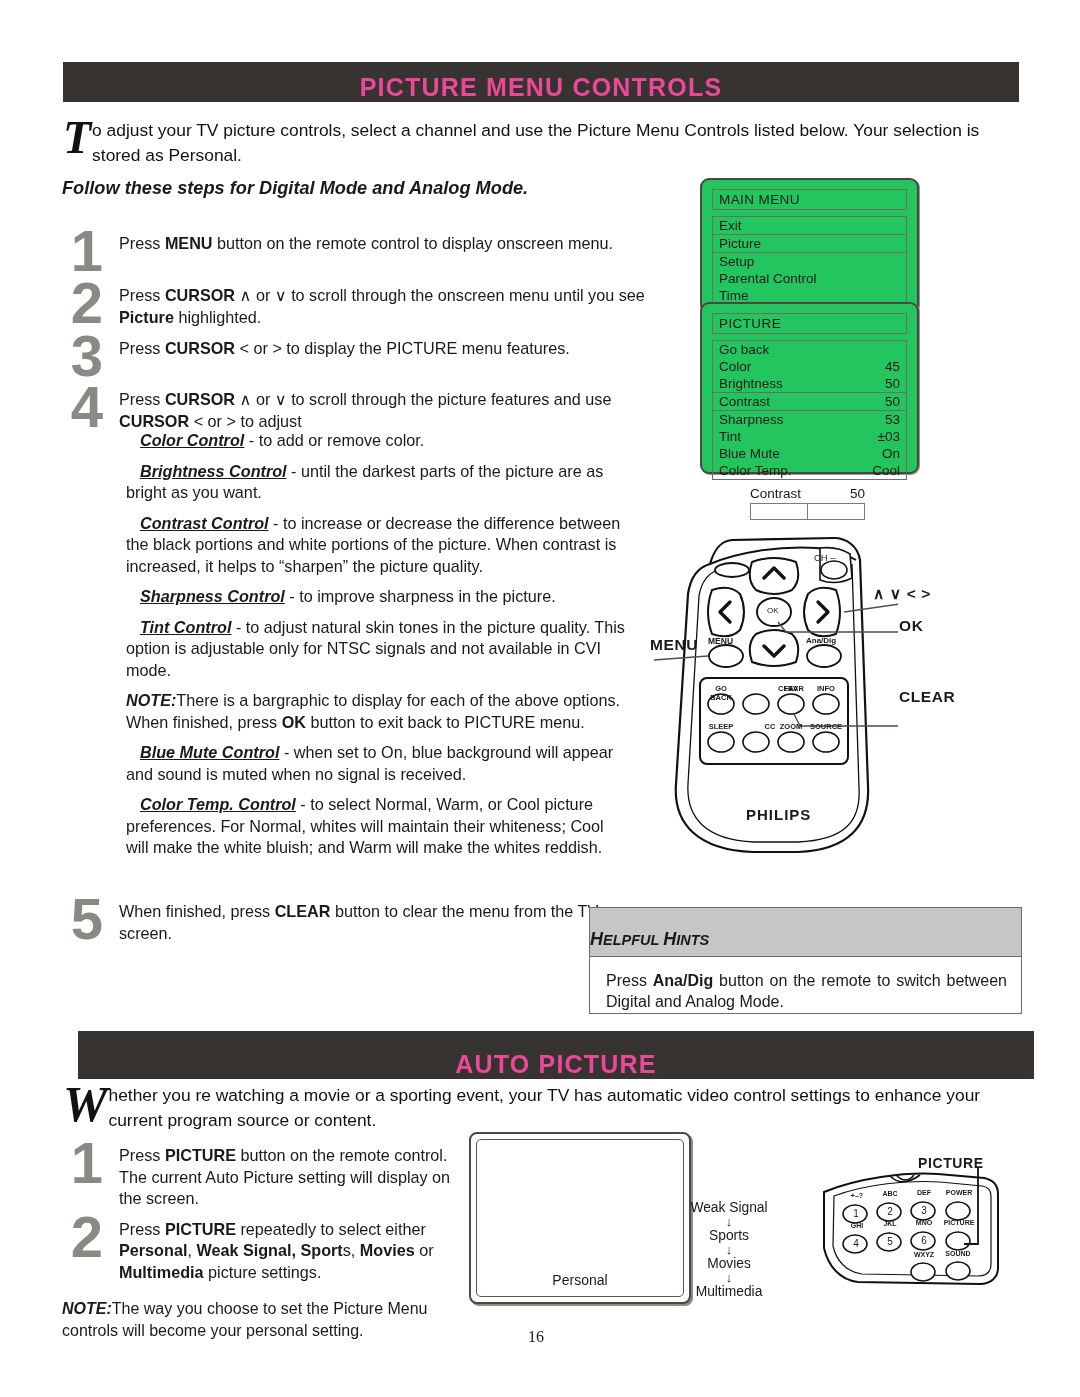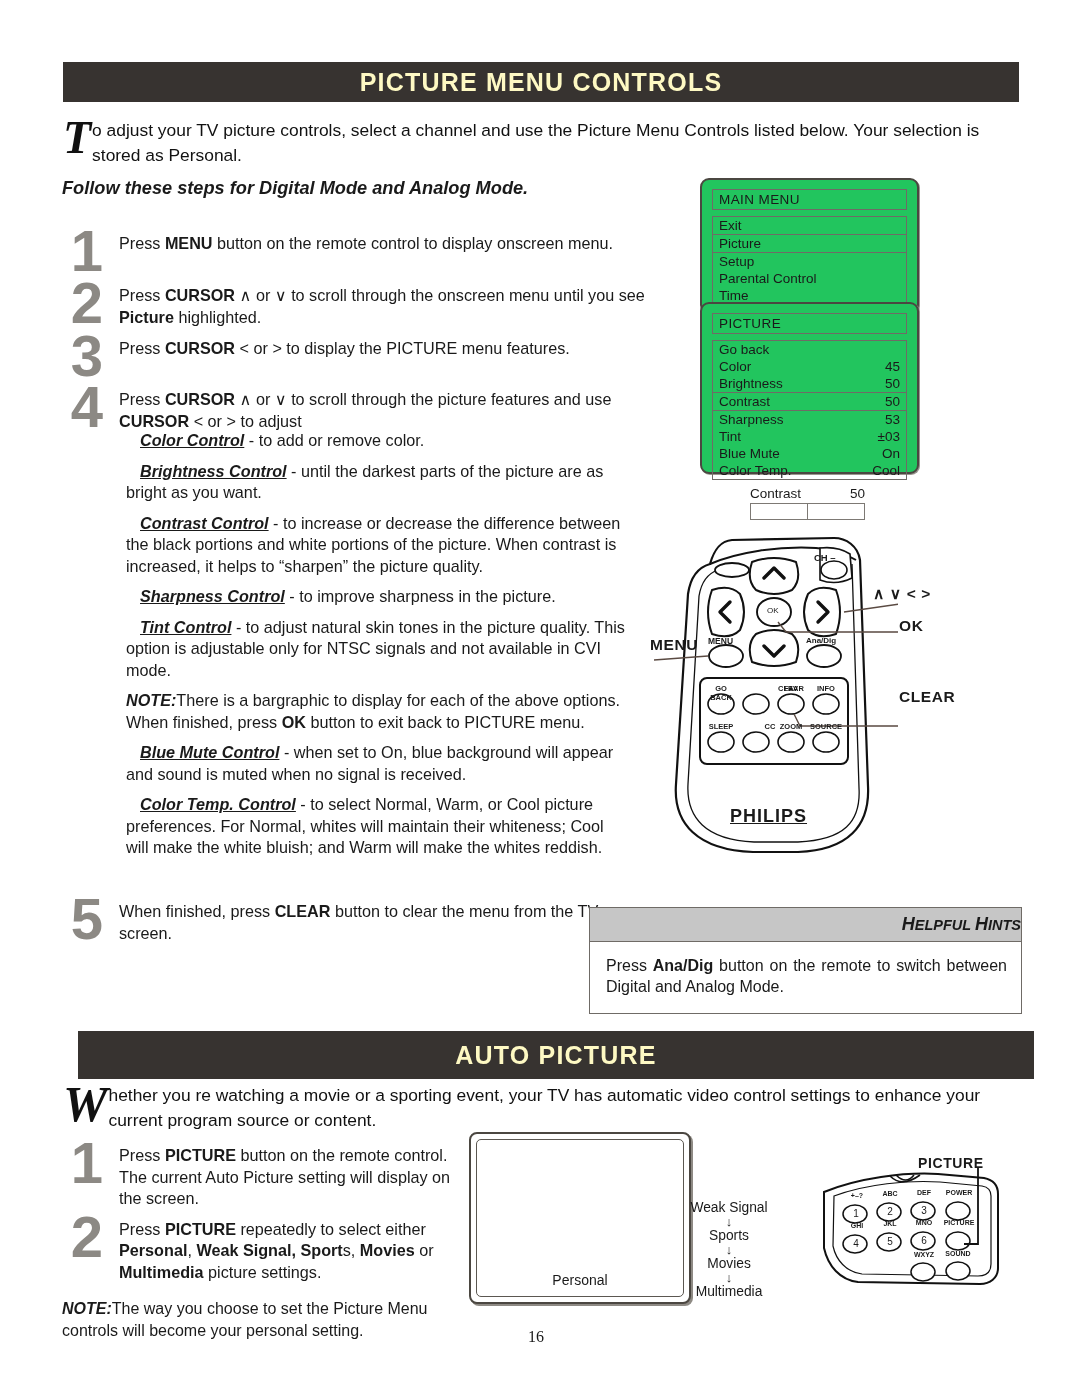--- a/index.html
+++ b/index.html
@@ -5,22 +5,22 @@
   html,body{margin:0;padding:0;}
   body{
     width:1080px;height:1397px;background:#ffffff;
     font-family:"Liberation Sans", sans-serif;
     color:#1a1a1a; position:relative; overflow:hidden;
   }
   .page{position:absolute;left:0;top:0;width:1080px;height:1397px;}
 
   
   .band{
-    position:absolute;background:#373330;color:#fef9c3;
-    display:flex;align-items:center;justify-content:center;
+    position:absolute;background:#373330;color:#ec4899;
+    display:flex;align-items:flex-end;justify-content:center;
     font-weight:bold;letter-spacing:1.2px;
   }
   .band span{display:block;}
 
   
   .intro{position:absolute;font-size:17.4px;line-height:25px;color:#111;}
   .intro .cap{
     float:left;font-size:46px;line-height:36px;font-style:italic;
     font-weight:bold;margin:2px 1px 0 0;font-family:"Liberation Serif",serif;
   }
@@ -65,22 +65,22 @@
   
   .bargraph{position:absolute;}
   .bg-lab{display:flex;justify-content:space-between;font-size:13.5px;}
   .bg-bar{display:flex;border:1px solid #7d7974;height:15px;margin-top:2px;}
   .bg-bar .seg{border-right:1px solid #7d7974;}
   .bg-bar .seg:last-child{border-right:none;}
 
   
   .hints{position:absolute;border:1px solid #6f6b66;background:#fff;}
   .hints-h{
-    background:#c6c6c6;border-bottom:1px solid #6f6b66;text-align:right;
-    font-style:italic;font-weight:bold;padding:6px 0 6px;font-size:18px;
+    background:#c6c6c6;border-bottom:1px solid #6f6b66;text-align:left;
+    font-style:italic;font-weight:bold;padding:21px 0 6px;font-size:18px;
   }
   .hints-h .sm{font-size:14.5px;}
   .hints-b{padding:13px 14px 14px 16px;font-size:16px;line-height:21px;text-align:justify;}
 
   
   .tv{position:absolute;border:2px solid #4b4741;border-radius:8px;background:#fff;
       box-shadow:2px 2px 0 #8e8a84;}
   .tv-in{position:absolute;inset:5px;border:1.5px solid #5b5751;border-radius:5px;}
   .tv-lab{position:absolute;left:0;right:0;bottom:14px;text-align:center;font-size:14px;}
 
@@ -282,36 +282,36 @@
       <ellipse cx="108" cy="208" rx="13" ry="10" fill="#fff" stroke="#111" stroke-width="1.6"></ellipse>
       <ellipse cx="143" cy="208" rx="13" ry="10" fill="#fff" stroke="#111" stroke-width="1.6"></ellipse>
       <ellipse cx="178" cy="208" rx="13" ry="10" fill="#fff" stroke="#111" stroke-width="1.6"></ellipse>
 
       <polyline points="196,78 252,70" fill="none" stroke="#5a4a42" stroke-width="1.4"></polyline>
       <polyline points="130,88 138,98 252,98" fill="none" stroke="#5a4a42" stroke-width="1.4"></polyline>
       <polyline points="60,122 6,126" fill="none" stroke="#5a4a42" stroke-width="1.4"></polyline>
       <polyline points="146,180 152,192 252,192" fill="none" stroke="#5a4a42" stroke-width="1.4"></polyline>
     </svg>
 
-    <div style="position:absolute;left:166px;top:18px;font-size:9.5px;font-weight:bold;">CH –</div>
+    <div style="position:absolute;left:166px;top:18px;font-size:9.5px;font-weight:normal;">CH –</div>
     <div style="position:absolute;left:119px;top:72px;font-size:8px;">OK</div>
     <div style="position:absolute;left:60px;top:102px;font-size:8.5px;font-weight:bold;">MENU</div>
     <div style="position:absolute;left:158px;top:102px;font-size:8px;font-weight:bold;">Ana/Dig</div>
 
     <div style="position:absolute;left:57px;top:150px;font-size:7.5px;font-weight:bold;width:32px;text-align:center;">GO BACK</div>
     <div style="position:absolute;left:94px;top:150px;font-size:7.5px;font-weight:bold;width:28px;text-align:right;margin-left:28px;">FAV</div>
     <div style="position:absolute;left:128px;top:150px;font-size:7.5px;font-weight:bold;width:30px;text-align:center;">CLEAR</div>
     <div style="position:absolute;left:164px;top:150px;font-size:7.5px;font-weight:bold;width:28px;text-align:center;">INFO</div>
 
     <div style="position:absolute;left:57px;top:188px;font-size:7.5px;font-weight:bold;width:32px;text-align:center;">SLEEP</div>
     <div style="position:absolute;left:108px;top:188px;font-size:7.5px;font-weight:bold;width:28px;text-align:center;">CC</div>
     <div style="position:absolute;left:128px;top:188px;font-size:7.5px;font-weight:bold;width:30px;text-align:center;">ZOOM</div>
     <div style="position:absolute;left:162px;top:188px;font-size:7.5px;font-weight:bold;width:32px;text-align:center;">SOURCE</div>
 
-    <div style="position:absolute;left:82px;top:272px;font-size:18px;font-weight:bold;letter-spacing:1px;text-decoration:underline;">PHILIPS</div>
+    <div style="position:absolute;left:98px;top:272px;font-size:15px;font-weight:bold;letter-spacing:1px;">PHILIPS</div>
   </div>
 
   <div class="callout" style="position:absolute;left:873px;top:585px;">∧ ∨ &lt; &gt;</div>
   <div class="callout" style="position:absolute;left:899px;top:617px;">OK</div>
   <div class="callout" style="position:absolute;left:650px;top:636px;">MENU</div>
   <div class="callout" style="position:absolute;left:899px;top:688px;">CLEAR</div>
 
   <div class="hints" style="left:589px;top:907px;width:431px;height:105px;">
     <div class="hints-h">
       <span>H</span><span class="sm">ELPFUL </span><span>H</span><span class="sm">INTS</span>

